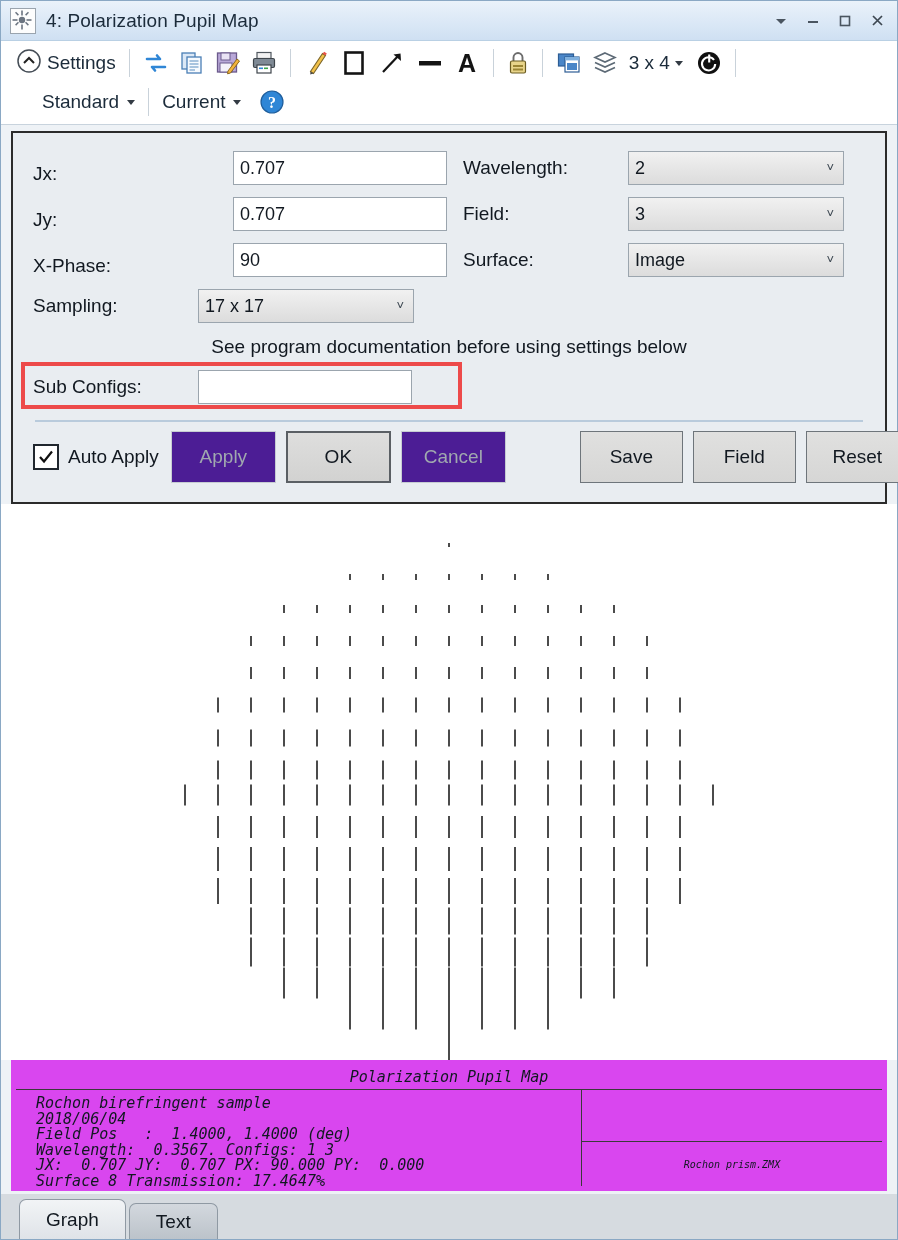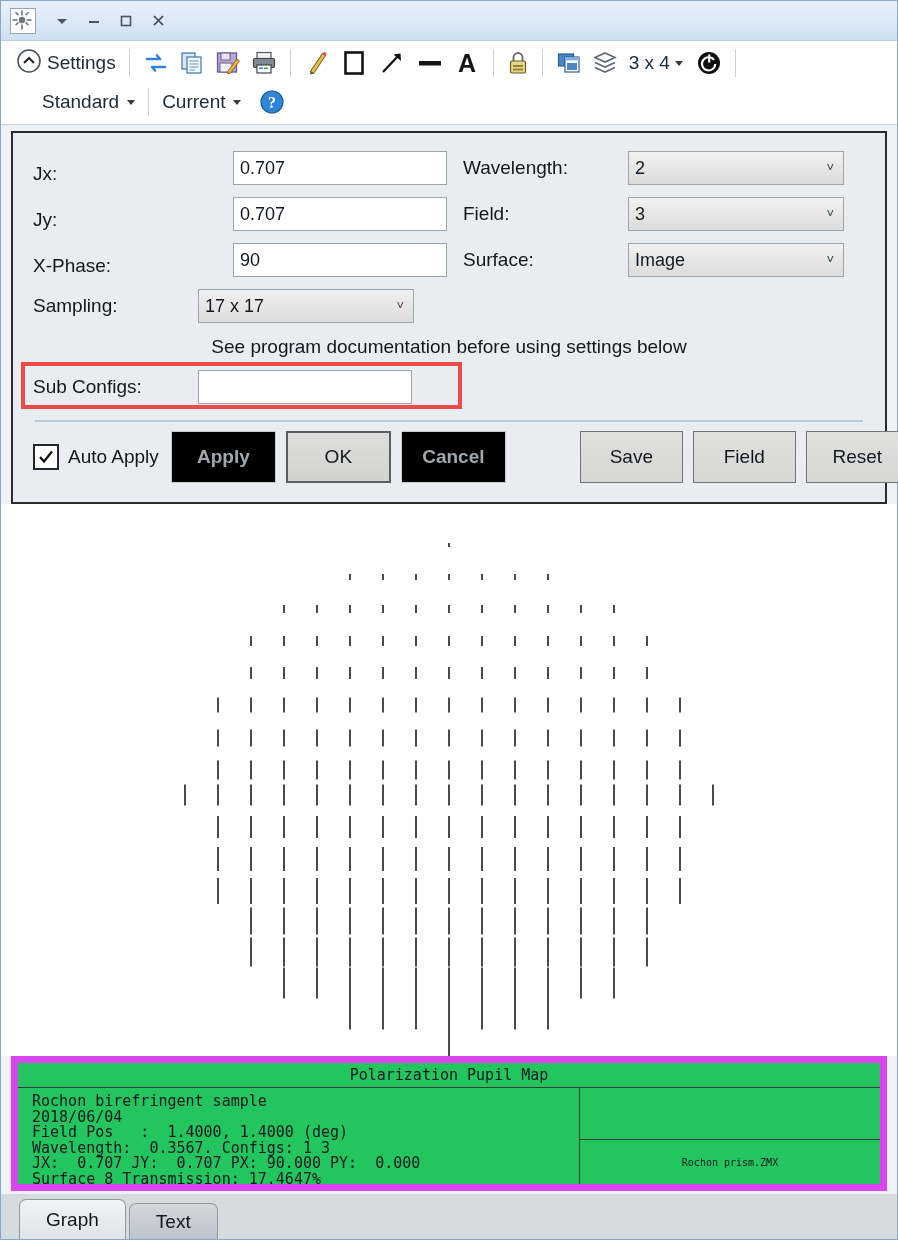--- a/index.html
+++ b/index.html
@@ -207,21 +207,21 @@
     box-sizing: border-box;
     display: flex; align-items: center; justify-content: center;
     font-size: 19px;
     font-family: "Liberation Sans", sans-serif;
     border: 1px solid #8b949c;
     background: linear-gradient(to bottom, #f4f4f4, #ececec);
     color: #111820;
     margin-right: 10px;
     flex: 0 0 auto;
   }
-  .btn.disabled { color: #a0a8af; background: #000000; border-color: #c6ccd2; font-weight: bold; }
+  .btn.disabled { color: #a0a8af; background: #4c1d95; border-color: #c6ccd2; }
   .btn.primary {
     background: linear-gradient(to bottom, #dededd, #d2d2d1);
     border: 2px solid #5a5f64;
   }
   .btn.grey {
     background: linear-gradient(to bottom, #e0e0df, #d6d6d5);
     border: 1px solid #6e757b;
   }
   .btn.w105 { width: 105px; }
   .btn.w103 { width: 103px; }
@@ -235,42 +235,44 @@
   }
   .tick {
     position: absolute;
     background: #4b4b4b;
     transform: translate(-50%, -50%);
   }
 
   
   #footer {
     margin: 0 10px 0 10px;
-    border: 7px solid #d946ef;
-    background: #22c55e;
-    flex: 0 0 auto;
-    box-sizing: border-box;
+    border: 5px solid #d946ef;
+    background: #d946ef;
+    flex: 0 0 auto;
+    box-sizing: border-box;
+    font-style: italic;
   }
   #footer-title {
     text-align: center;
     font-family: "DejaVu Sans Mono", monospace;
     font-size: 15px;
     color: #111820;
     padding: 3px 0 3px 0;
     border-bottom: 1px solid #3a3a3a;
   }
   #footer-body {
     display: flex;
     height: 96px;
   }
   #footer-left {
     flex: 1 1 auto;
     border-right: 1px solid #3a3a3a;
     padding: 6px 0 0 14px;
     box-sizing: border-box;
+    margin-left: 6px;
   }
   .fline {
     font-family: "DejaVu Sans Mono", monospace;
     font-size: 15px;
     color: #111820;
     line-height: 15.5px;
     white-space: pre;
   }
   #footer-right {
     width: 300px;
@@ -344,20 +346,21 @@
           <rect x="10.2" y="15.5" width="1.6" height="5"></rect>
           <rect x="1.5" y="10.2" width="5" height="1.6"></rect>
           <rect x="15.5" y="10.2" width="5" height="1.6"></rect>
           <rect x="4" y="4" width="4" height="1.5" transform="rotate(45 6 4.7)"></rect>
           <rect x="14" y="14" width="4" height="1.5" transform="rotate(45 16 14.7)"></rect>
           <rect x="14" y="4" width="4" height="1.5" transform="rotate(-45 16 4.7)"></rect>
           <rect x="4" y="14" width="4" height="1.5" transform="rotate(-45 6 14.7)"></rect>
         </g>
       </svg>
     </div>
+    <div id="title-text">4: Polarization Pupil Map</div>
 
     <div class="wbtn">
       <svg width="14" height="14" viewBox="0 0 14 14">
           <path d="M2 5 L7 10 L12 5 Z" fill="#4a5560"></path>
         </svg>
     </div>
     <div class="wbtn">
       <svg width="14" height="14" viewBox="0 0 14 14">
           <rect x="2" y="7" width="10" height="2" fill="#4a5560"></rect>
         </svg>

